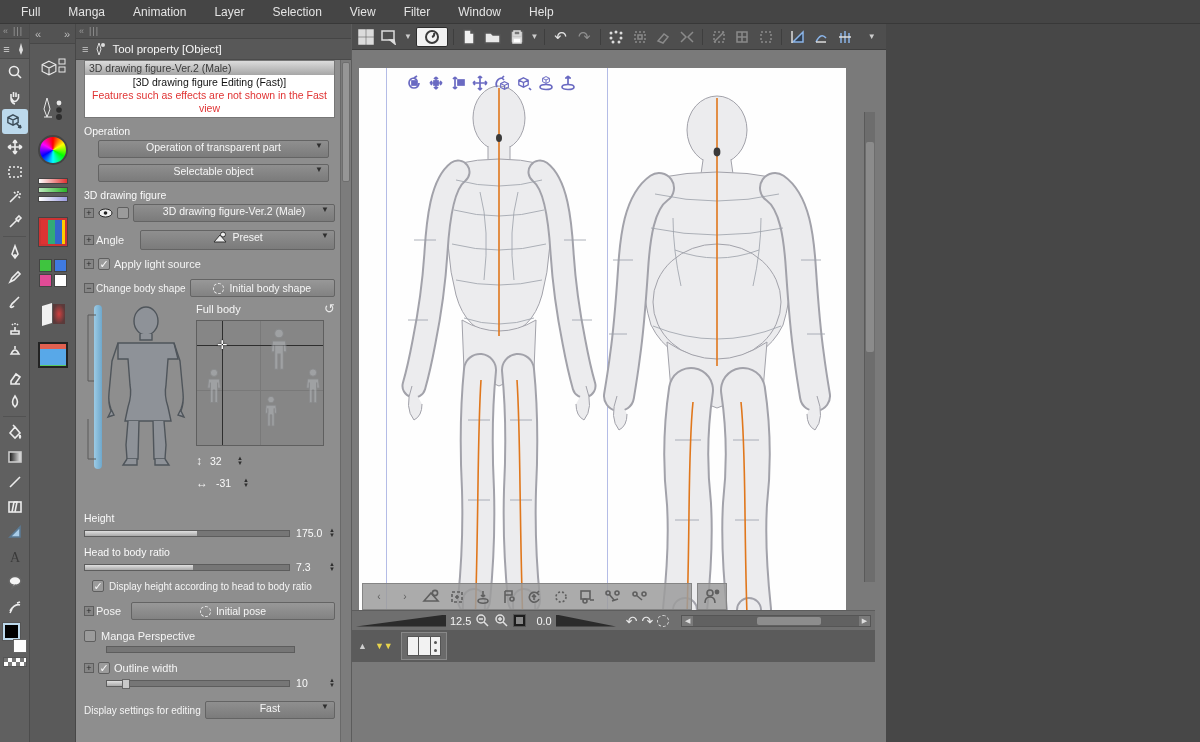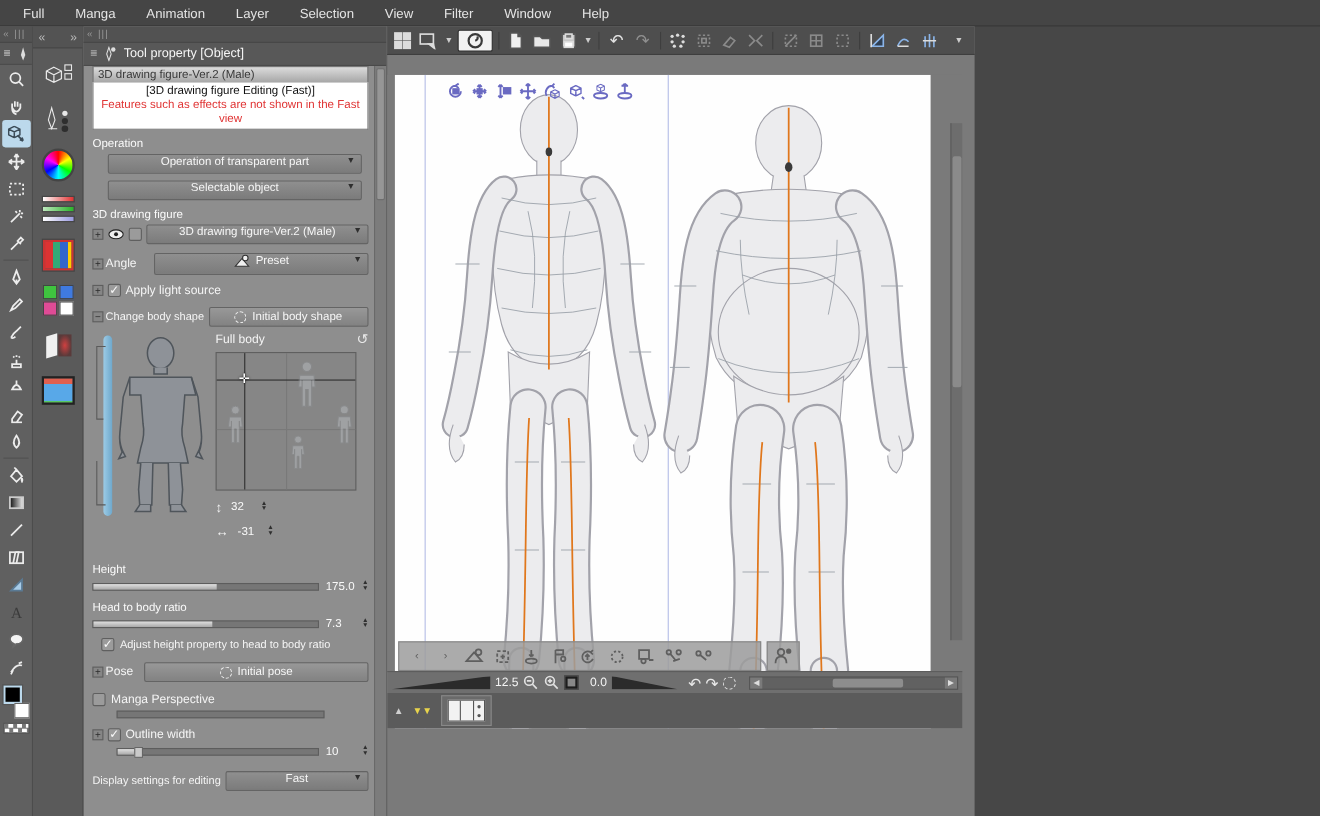--- a/index.html
+++ b/index.html
@@ -526,21 +526,21 @@
           <div class="fill" style="width:53%"></div>
         </div>
       <span class="val">7.3</span>
       <span class="spin">
           <i>▲</i>
           <i>▼</i>
         </span>
     </div>
     <div class="row" style="gap:5px;margin-top:7px;margin-left:8px">
       <span class="chk on">✓</span>
-      <span style="color:#f5f5f5;font-size:10px">Adjust height property to head to body ratio</span>
+      <span style="color:#f5f5f5;font-size:10px">Display height according to head to body ratio</span>
     </div>
     <div class="row" style="gap:2px;margin-top:10px">
       <span class="exp">+</span>
       <span style="color:#f5f5f5">Pose</span>
       <div class="btnbig" style="flex:1;margin-left:8px">
         <span class="dashcirc"></span>
         <span>Initial pose</span>
       </div>
     </div>
     <div class="row" style="gap:5px;margin-top:10px;">

